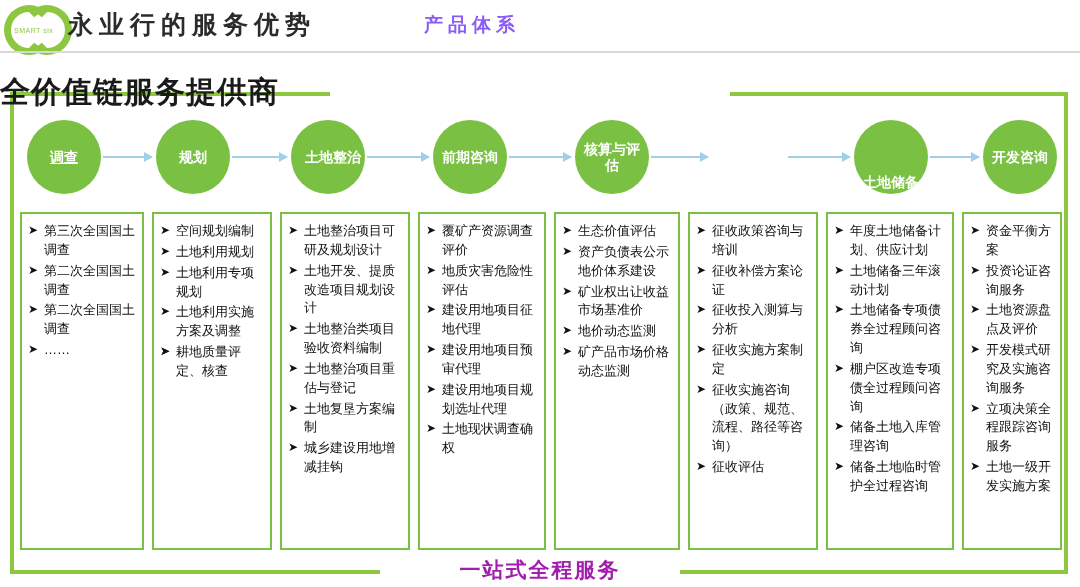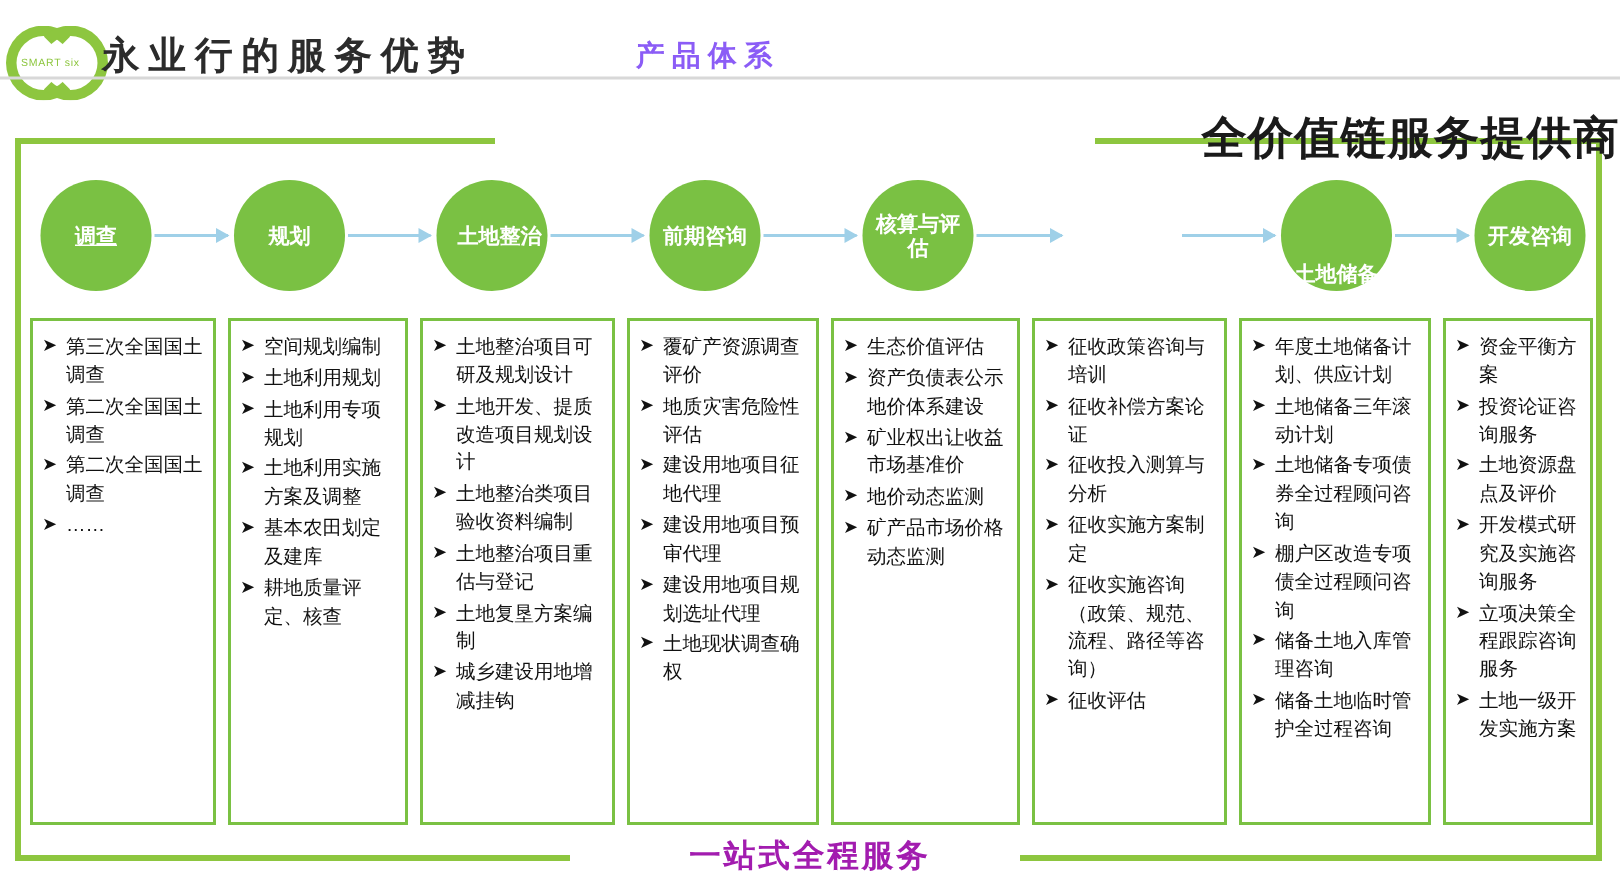--- a/index.html
+++ b/index.html
@@ -11,21 +11,21 @@
     height: 587px;
     background: #ffffff;
     font-family: "Liberation Sans", sans-serif;
     overflow: hidden;
     position: relative;
   }
 
   
   .header {
     position: absolute;
-    top: 12px; left: 0;
+    top: 0; left: 0;
     width: 1080px;
     height: 52px;
     text-decoration: underline;
   }
   .logo {
     position: absolute;
     left: 4px;
     top: 2px;
     width: 58px;
     height: 44px;
@@ -101,21 +101,21 @@
     top: 562px;
     width: 300px;
     height: 22px;
     background: #ffffff;
   }
   .main-title {
     position: absolute;
     left: 0;
     top: 72px;
     width: 1080px;
-    text-align: right;
+    text-align: left;
     font-size: 30px;
     font-weight: bold;
     color: #1a1a1a;
     letter-spacing: 1px;
   }
   .footer-title {
     position: absolute;
     left: 0;
     top: 556px;
     width: 1080px;
@@ -267,21 +267,21 @@
       <div class="item"><span class="bullet">➤</span><span>第三次全国国土调查</span></div>
       <div class="item"><span class="bullet">➤</span><span>第二次全国国土调查</span></div>
       <div class="item"><span class="bullet">➤</span><span>第二次全国国土调查</span></div>
       <div class="item"><span class="bullet">➤</span><span>……</span></div>
     </div>
     <div class="col" id="col1">
       <div class="item"><span class="bullet">➤</span><span>空间规划编制</span></div>
       <div class="item"><span class="bullet">➤</span><span>土地利用规划</span></div>
       <div class="item"><span class="bullet">➤</span><span>土地利用专项规划</span></div>
       <div class="item"><span class="bullet">➤</span><span>土地利用实施方案及调整</span></div>
-      <div class="item"><span class="bullet">➤</span><span>基本农田划定及建库</span></div>
+      <div class="item"><span class="bullet">➤</span></div>
       <div class="item"><span class="bullet">➤</span><span>耕地质量评定、核查</span></div>
     </div>
     <div class="col" id="col2">
       <div class="item"><span class="bullet">➤</span><span>土地整治项目可研及规划设计</span></div>
       <div class="item"><span class="bullet">➤</span><span>土地开发、提质改造项目规划设计</span></div>
       <div class="item"><span class="bullet">➤</span><span>土地整治类项目验收资料编制</span></div>
       <div class="item"><span class="bullet">➤</span><span>土地整治项目重估与登记</span></div>
       <div class="item"><span class="bullet">➤</span><span>土地复垦方案编制</span></div>
       <div class="item"><span class="bullet">➤</span><span>城乡建设用地增减挂钩</span></div>
     </div>

